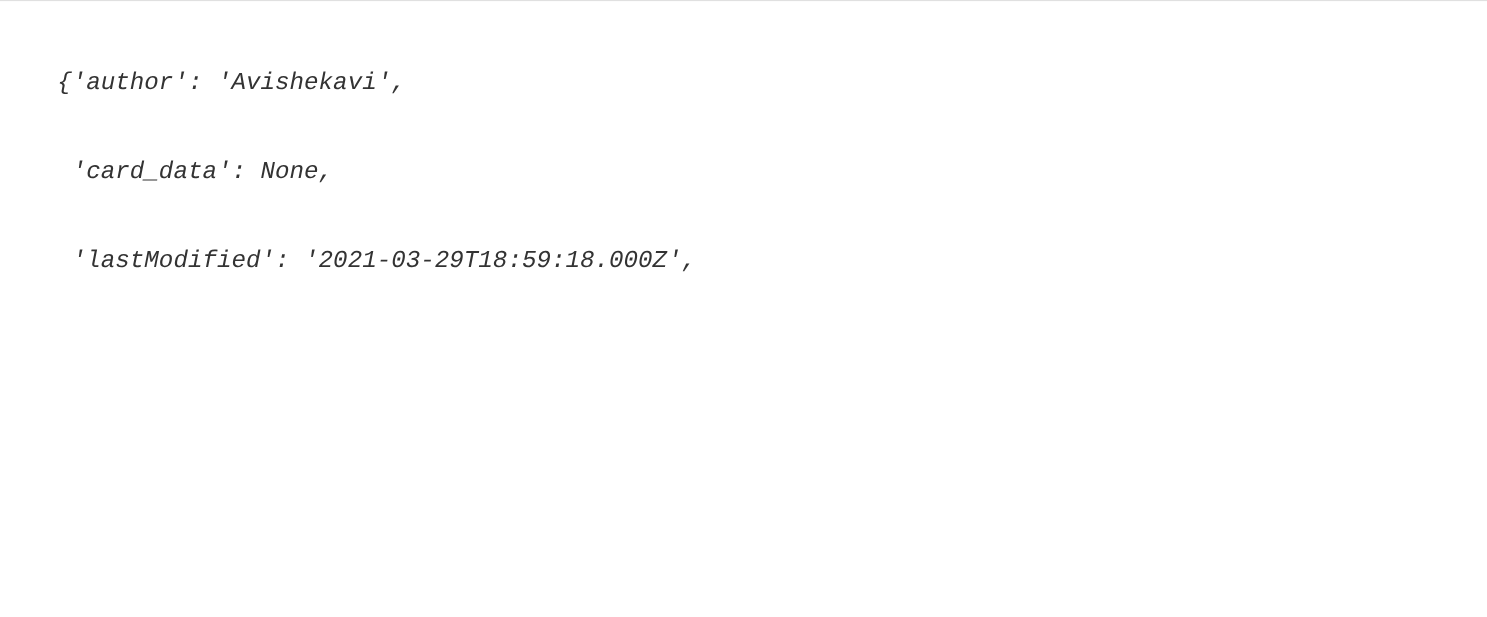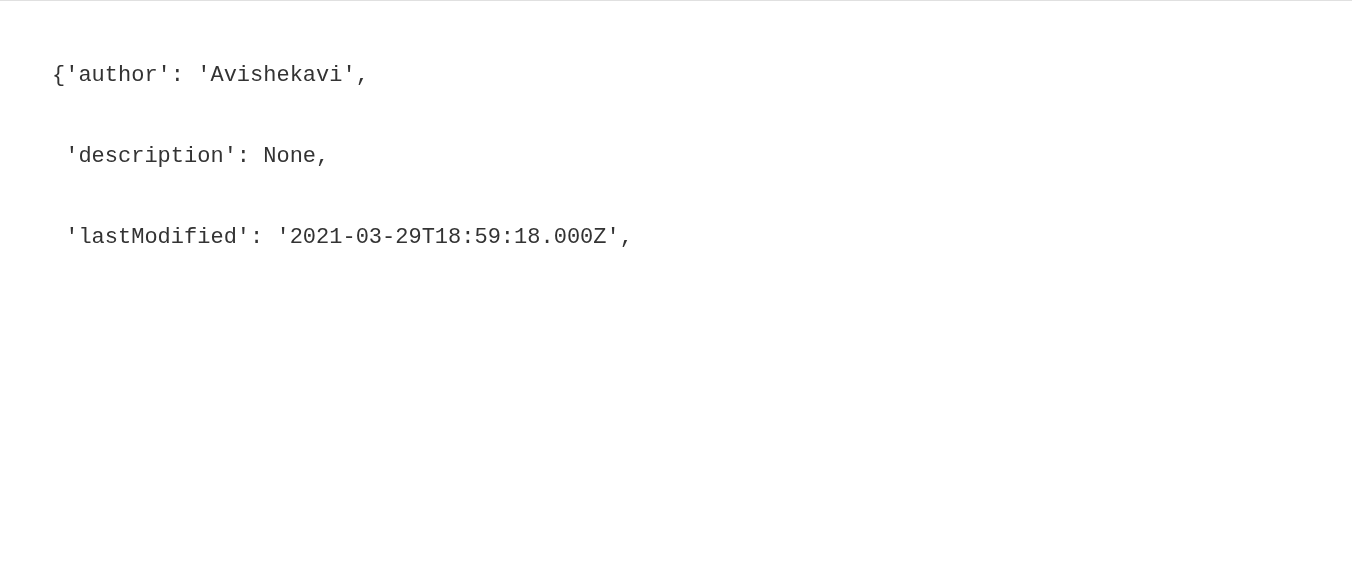--- a/index.html
+++ b/index.html
@@ -16,27 +16,28 @@
       border-top: 1px solid #e0e0e0;
       padding: 14px 0 14px 52px;
       font-size: 22px;
       line-height: 1.85;
       color: #333333;
       white-space: pre;
       overflow-x: auto;
     }
     .code-line {
       display: block;
+      font-style: italic;
     }
   </style>
 </head>
 <body>
 
 <div class="code-block">
 <span class="code-line">{'author': 'Avishekavi',</span>
-<span class="code-line"> 'description': None,</span>
+<span class="code-line"> 'card_data': None,</span>
 <span class="code-line"> 'lastModified': '2021-03-29T18:59:18.000Z',</span>
 
 
 
 
 
 </div>
 
 </body></html>

